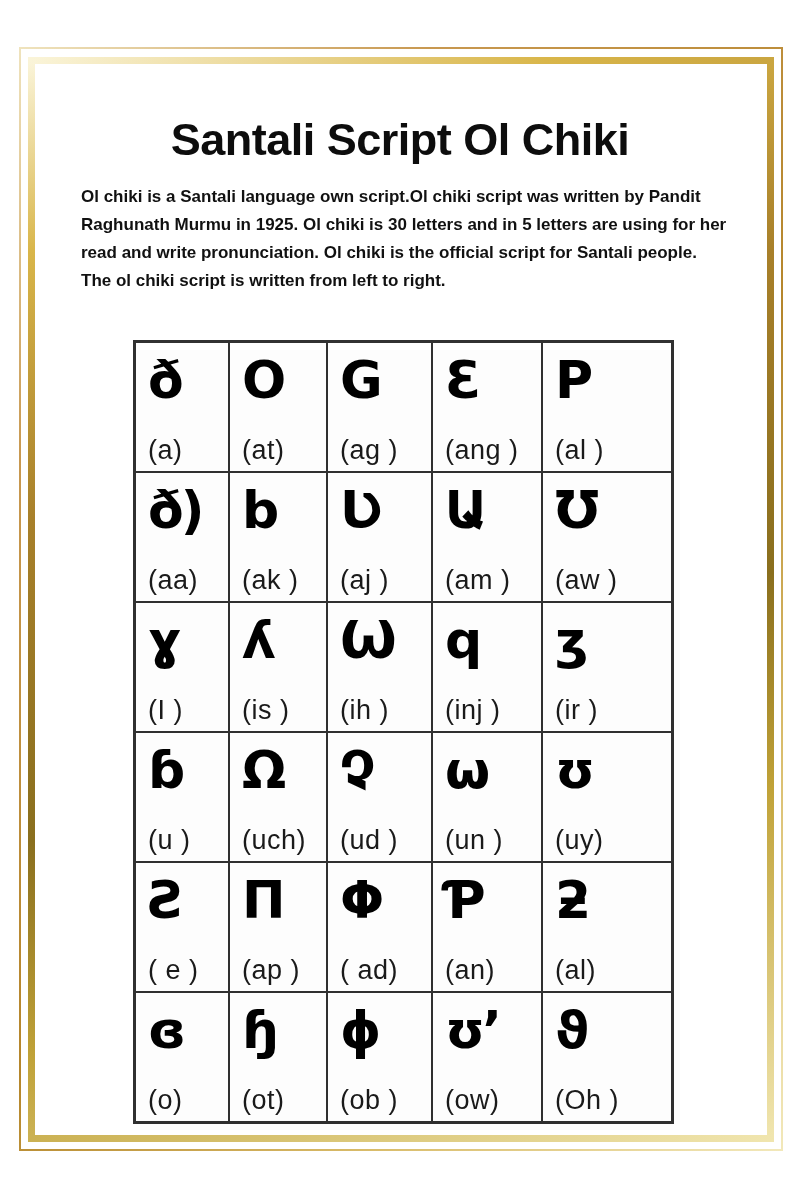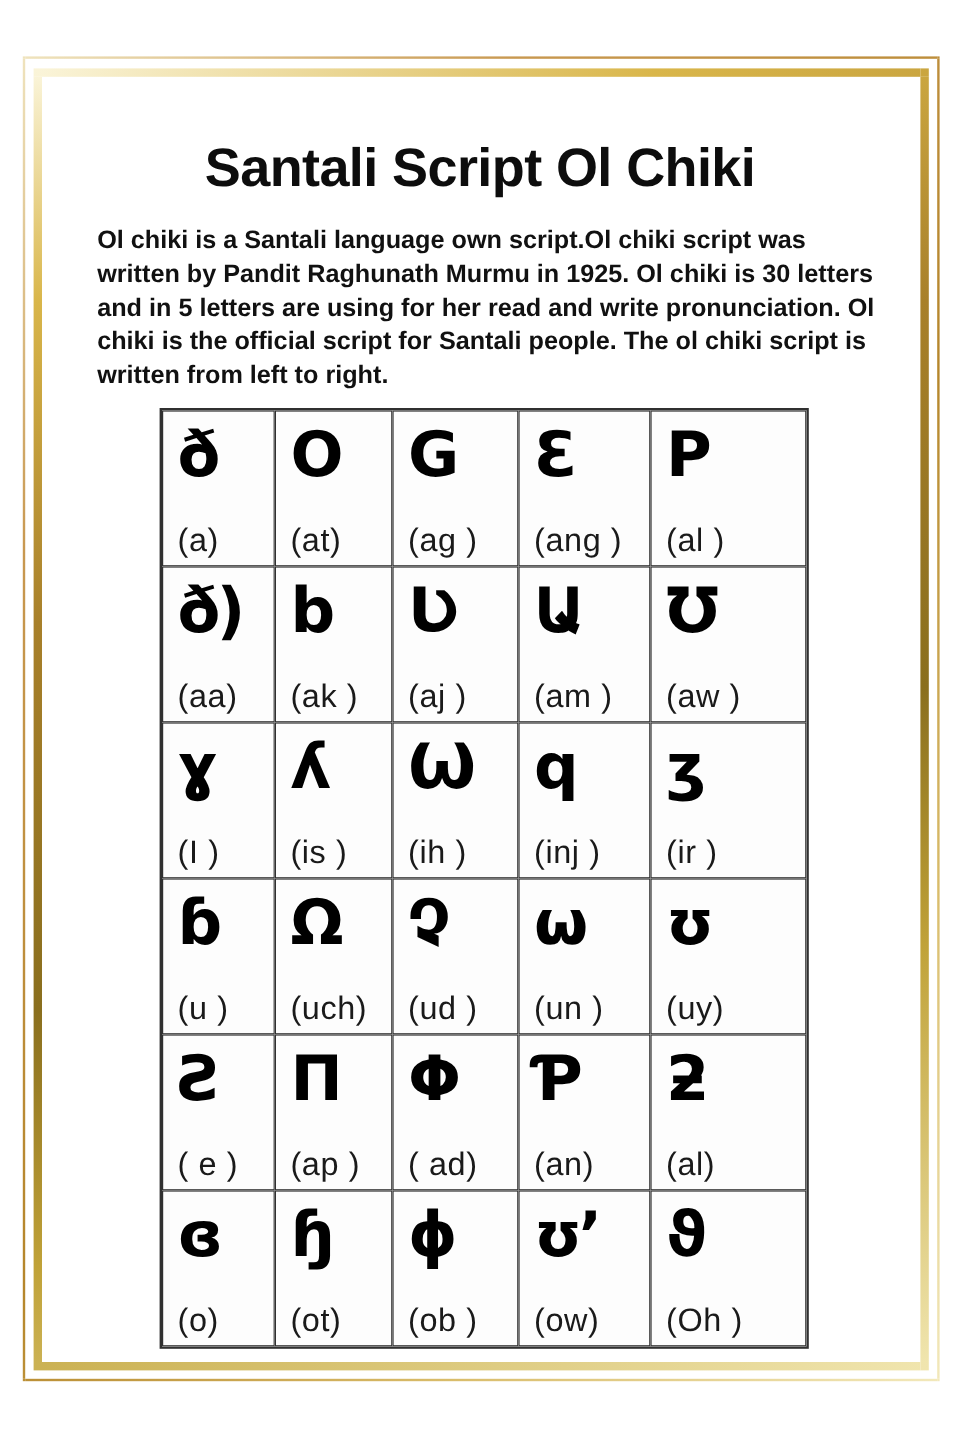--- a/index.html
+++ b/index.html
@@ -24,21 +24,21 @@
     pointer-events:none;
   }
   .title{
     position:absolute;top:84px;left:0;right:0;
     text-align:center;
     font-size:45px;font-weight:800;letter-spacing:-0.5px;
     color:#0d0d0d;
   }
   .desc{
     position:absolute;top:166px;left:81px;width:650px;
-    font-size:21px;font-weight:700;line-height:28px;
+    font-size:17px;font-weight:700;line-height:28px;
     color:#111111;
   }
   .grid{
     position:absolute;left:133px;top:340px;
     display:grid;
     grid-template-columns:94px 98px 105px 110px 130px;
     grid-auto-rows:130px;
     border:2px solid #303030;
     background:#ffffff;
   }

